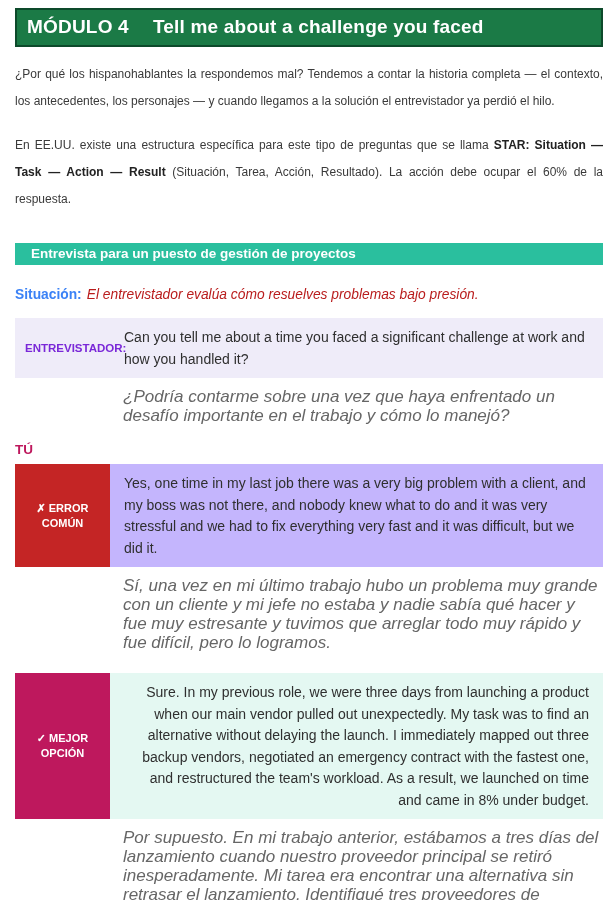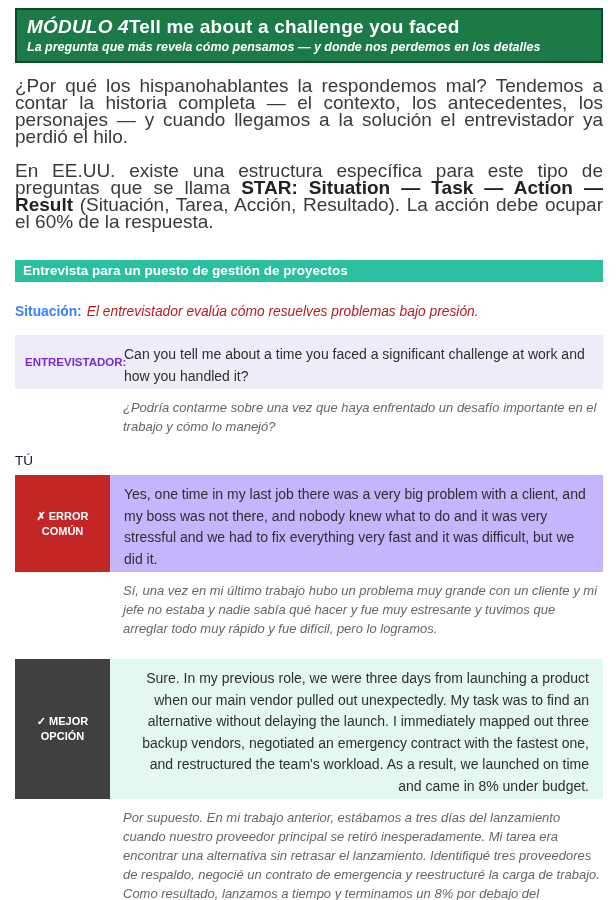--- a/index.html
+++ b/index.html
@@ -20,47 +20,47 @@
     padding: 4px 10px 6px 10px;
     margin-bottom: 14px;
   }
   .module-header h1 {
     color: #ffffff;
     font-size: 19px;
     line-height: 25px;
     font-weight: bold;
     letter-spacing: .2px;
   }
-  .module-header h1 .module-label { margin-right: 0; font-style: italic; }
+  .module-header h1 .module-label { margin-right: 24px; }
   .module-header .subtitle {
     color: #ffffff;
     font-style: italic;
     font-weight: bold;
     font-size: 12.5px;
     line-height: 16px;
   }
 
   
   .intro p {
-    font-size: 19px;
-    line-height: 17px;
+    font-size: 12px;
+    line-height: 27px;
     text-align: justify;
     color: #3a3a3a;
     margin-bottom: 17px;
   }
   .intro p b { color: #222; }
 
   
   .section-bar {
     margin-top: 30px;
     background: #2abf9e;
     color: #ffffff;
     font-weight: bold;
     font-size: 13.5px;
-    padding: 3px 8px 4px 8px;
+    padding: 3px 8px 4px 16px;
     margin-bottom: 22px;
   }
 
   
   .scenario {
     font-size: 13.8px;
     margin-bottom: 16px;
   }
   .scenario .scenario-label {
     color: #3b82f6;
@@ -79,65 +79,64 @@
     align-items: center;
     justify-content: center;
     text-align: center;
     font-weight: bold;
     font-size: 11px;
     line-height: 15px;
     padding: 6px 4px;
   }
   .content-col {
     flex: 1;
-    padding: 9px 14px 2px 14px;
+    padding: 9px 14px 8px 14px;
     font-size: 14px;
     line-height: 21.5px;
     color: #2f2f2f;
   }
 
   .interviewer-row { background: #efecf9; }
   .interviewer-row .label-col {
     color: #7a28d8;
     font-size: 11.5px;
     align-items: flex-start;
     text-align: left;
     padding-left: 10px;
   }
 
   .translation {
     font-style: italic;
     color: #666666;
-    font-size: 13px;
+    font-size: 17px;
     line-height: 19px;
     margin: 9px 0 0 108px;
   }
 
   .you-label {
-    color: #0f172a;
-    font-weight: normal;
+    color: #be185d;
+    font-weight: bold;
     font-size: 13.5px;
     margin: 17px 0 7px 0;
   }
 
   .error-row .label-col { background: #c42525; color: #ffffff; }
   .error-row .content-col { background: #c4b5fd; }
 
   .best-row { margin-top: 21px; }
-  .best-row .label-col { background: #404040; color: #ffffff; }
+  .best-row .label-col { background: #be185d; color: #ffffff; }
   .best-row .content-col { background: #e4f8f2; text-align: right; }
 </style>
 </head>
 <body>
 
 <div class="page">
 
   <header class="module-header">
     <h1><span class="module-label">MÓDULO 4</span><span>Tell me about a challenge you faced</span></h1>
-    <div class="subtitle">La pregunta que más revela cómo pensamos — y donde nos perdemos en los detalles</div>
   </header>
 
   <section class="intro">
     <p>¿Por qué los hispanohablantes la respondemos mal? Tendemos a contar la historia completa — el contexto, los antecedentes, los personajes — y cuando llegamos a la solución el entrevistador ya perdió el hilo.</p>
     <p><span>En EE.UU. existe una estructura específica para este tipo de preguntas que se llama </span><b>STAR: Situation — Task — Action — Result</b><span> (Situación, Tarea, Acción, Resultado). La acción debe ocupar el 60% de la respuesta.</span></p>
   </section>
 
   <div class="section-bar">Entrevista para un puesto de gestión de proyectos</div>
 
   <div class="scenario">

